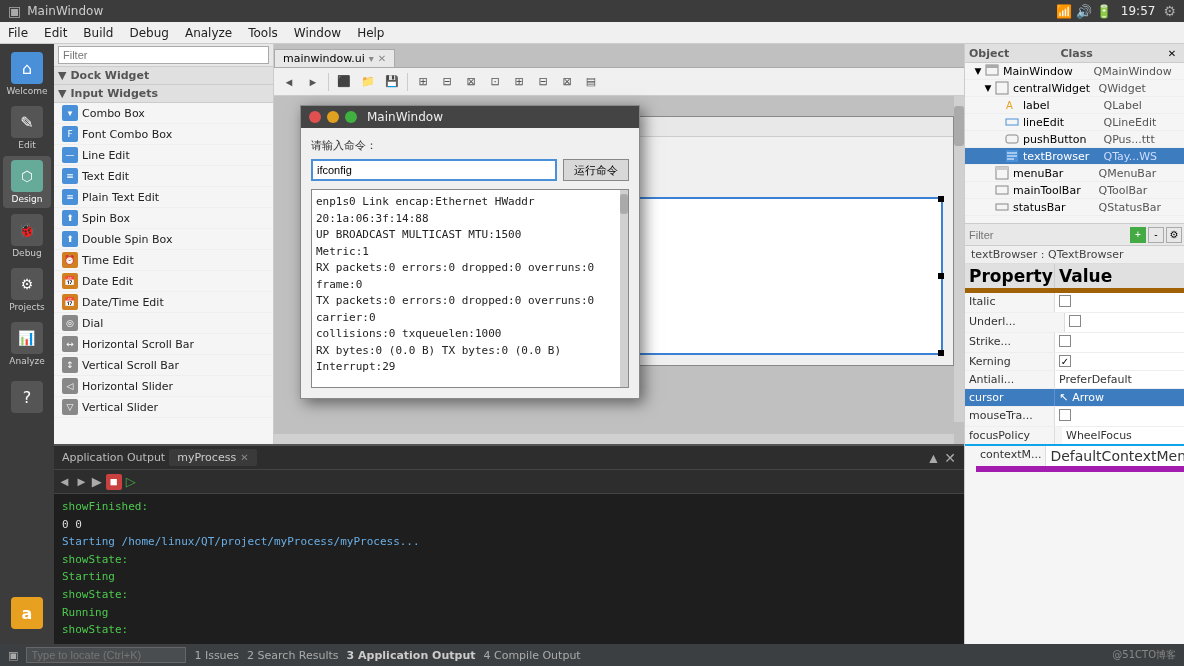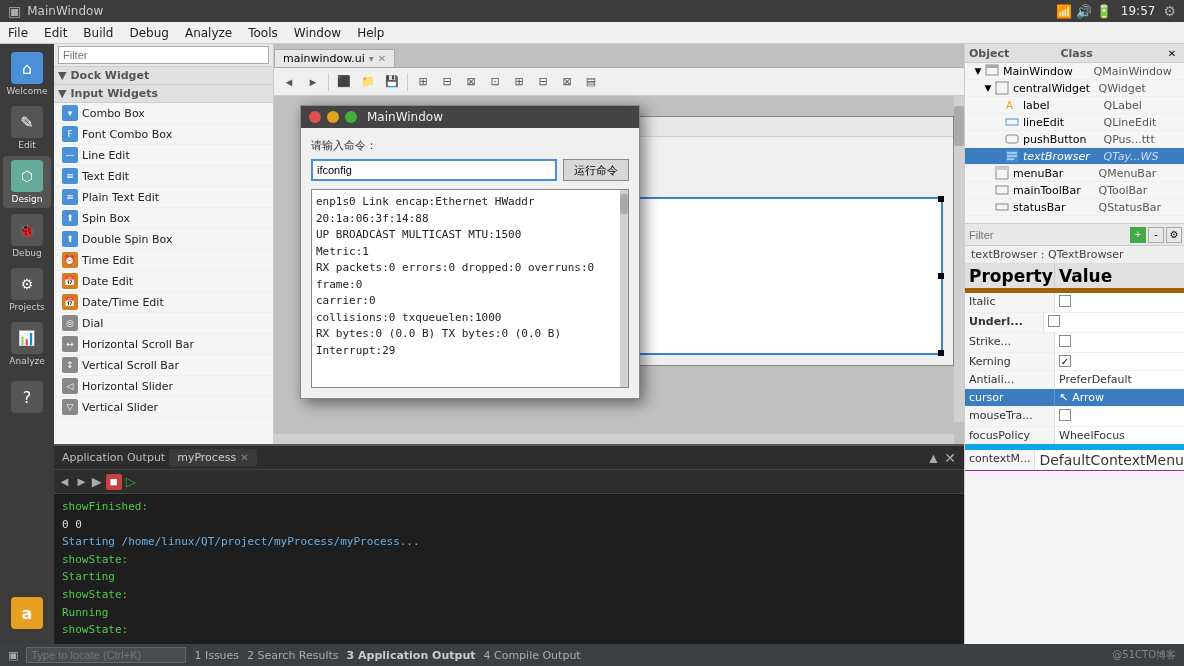--- a/index.html
+++ b/index.html
@@ -31,21 +31,21 @@
     .widget-icon { width: 16px; height: 16px; background: #888; border-radius: 2px; flex-shrink: 0; display: flex; align-items: center; justify-content: center; font-size: 9px; color: #fff; }
     .wi-blue { background: #4a90d9; }
     .wi-gray { background: #888; }
     .wi-orange { background: #d08020; }
     .design-toolbar { height: 28px; background: #f0f0f0; border-bottom: 1px solid #ccc; display: flex; align-items: center; padding: 0 4px; gap: 2px; }
 
     
     .right-panel { width: 220px; background: #f5f5f5; border-left: 1px solid #ccc; display: flex; flex-direction: column; overflow: hidden; }
     .object-tree { flex: 1; overflow-y: auto; font-size: 11px; }
     .tree-row { display: flex; align-items: center; padding: 1px 2px; border-bottom: 1px solid #eee; gap: 2px; }
-    .tree-row.selected { background: #3d7cbf; color: #fff; font-style: italic; }
+    .tree-row.selected { background: #3d7cbf; color: #fff; }
     .tree-indent { display: inline-block; }
     .tree-expand { width: 10px; height: 10px; display: inline-flex; align-items: center; justify-content: center; font-size: 9px; cursor: pointer; }
     .tree-obj { flex: 1; overflow: hidden; text-overflow: ellipsis; white-space: nowrap; }
     .tree-class { flex: 1; overflow: hidden; text-overflow: ellipsis; white-space: nowrap; color: #555; }
     .tree-row.selected .tree-class { color: #cdf; }
 
     
     ::-webkit-scrollbar { width: 6px; height: 6px; }
     ::-webkit-scrollbar-track { background: #e0e0e0; }
     ::-webkit-scrollbar-thumb { background: #aaa; border-radius: 3px; }
@@ -403,21 +403,21 @@
           <div style="display:flex; background:#e0e0e0; border-bottom:5px solid #a16207; font-size:17px; font-weight:bold;">
             <div style="width:90px; padding:2px 4px; border-right:1px solid #ccc;">Property</div>
             <div style="flex:1; padding:2px 4px;">Value</div>
           </div>
 
           <div style="display:flex; border-bottom:1px solid #eee; font-size:11px;">
             <div style="width:90px; padding:2px 4px; border-right:1px solid #ddd; color:#333;">Italic</div>
             <div style="flex:1; padding:2px 4px; background:#fff;"><span style="display:inline-block; width:12px; height:12px; border:1px solid #888; background:#fff;"></span></div>
           </div>
           <div style="display:flex; border-bottom:1px solid #eee; font-size:11px;">
-            <div style="width:79px; padding:2px 4px; border-right:1px solid #ddd; color:#333;font-weight:bold;">Underl...</div>
+            <div style="width:100px; padding:2px 4px; border-right:1px solid #ddd; color:#333;">Underl...</div>
             <div style="flex:1; padding:2px 4px; background:#fff;"><span style="display:inline-block; width:12px; height:12px; border:1px solid #888; background:#fff;"></span></div>
           </div>
           <div style="display:flex; border-bottom:1px solid #eee; font-size:11px;">
             <div style="width:90px; padding:2px 4px; border-right:1px solid #ddd; color:#333;">Strike...</div>
             <div style="flex:1; padding:2px 4px; background:#fff;"><span style="display:inline-block; width:12px; height:12px; border:1px solid #888; background:#fff;"></span></div>
           </div>
           <div style="display:flex; border-bottom:1px solid #eee; font-size:11px;">
             <div style="width:90px; padding:2px 4px; border-right:1px solid #ddd; color:#333;">Kerning</div>
             <div style="flex:1; padding:2px 4px; background:#fff;"><span style="display:inline-block; width:12px; height:12px; border:1px solid #888; background:#fff; position:relative; line-height:12px; text-align:center; font-size:10px;">✓</span></div>
           </div>
@@ -429,25 +429,25 @@
             <div style="width:90px; padding:2px 4px; border-right:1px solid #6090d0; color:#fff;">cursor</div>
             <div style="flex:1; padding:2px 4px; color:#fff; display:flex; align-items:center; gap:4px;">
               <span style="font-size:11px;">↖</span>
               <span>Arrow</span>
             </div>
           </div>
           <div style="display:flex; border-bottom:1px solid #eee; font-size:11px;">
             <div style="width:90px; padding:2px 4px; border-right:1px solid #ddd; color:#333;">mouseTra...</div>
             <div style="flex:1; padding:2px 4px; background:#fff;"><span style="display:inline-block; width:12px; height:12px; border:1px solid #888; background:#fff;"></span></div>
           </div>
-          <div style="display:flex; border-bottom:6px solid #0ea5e9; font-size:11px;">
+          <div style="display:flex; border-bottom:2px solid #0ea5e9; font-size:11px;gap:7px;">
             <div style="width:90px; padding:2px 4px; border-right:1px solid #ddd; color:#333;">focusPolicy</div>
             <div style="flex:1; padding:2px 4px; background:#fff; color:#333;">WheelFocus</div>
           </div>
-          <div style="display:flex; border-bottom:1px solid #a21caf; font-size:11px;">
+          <div style="display:flex; border-bottom:6px solid #a21caf; font-size:11px;margin-left:11px;">
             <div style="width:90px; padding:2px 4px; border-right:1px solid #ddd; color:#333;">contextM...</div>
             <div style="flex:1; padding:2px 4px; background:#fff; color:#333; font-size:14px;">DefaultContextMenu</div>
           </div>
         </div>
 
       </div>
     </div>
   </div>
 
   <div style="display:flex; flex-direction:column; height:0; flex-shrink:0;">
@@ -515,20 +515,21 @@
       <input style="border: 2px solid rgb(74, 144, 217); height: 22px; padding: 2px 4px; font-size: 11px; background: rgb(255, 255, 255); flex: 1 1 0%;" type="text" value="ifconfig">
       <button style="height:22px; padding:2px 10px; background:#d8d8d8; border:1px solid #888; font-size:11px; cursor:pointer;">运行命令</button>
     </div>
     <div style="border:1px solid #888; background:#fff; height:199px; overflow-y:auto; padding:4px; font-size:11px; font-family:monospace; color:#222; line-height:1.5; position:relative;">
       <div>enp1s0  Link encap:Ethernet  HWaddr</div>
       <div>20:1a:06:3f:14:88</div>
       <div>        UP BROADCAST MULTICAST  MTU:1500</div>
       <div>Metric:1</div>
       <div>        RX packets:0 errors:0 dropped:0 overruns:0</div>
       <div>frame:0</div>
+      <div>        TX packets:0 errors:0 dropped:0 overruns:0</div>
       <div>carrier:0</div>
       <div>        collisions:0 txqueuelen:1000</div>
       <div>        RX bytes:0 (0.0 B)  TX bytes:0 (0.0 B)</div>
       <div>Interrupt:29</div>
 
       <div style="position:absolute; right:0; top:0; width:8px; height:100%; background:#d0d0d0; display:flex; flex-direction:column;">
         <div style="width:8px; height:20px; background:#aaa; margin-top:4px; border-radius:3px;"></div>
       </div>
     </div>
   </div>

